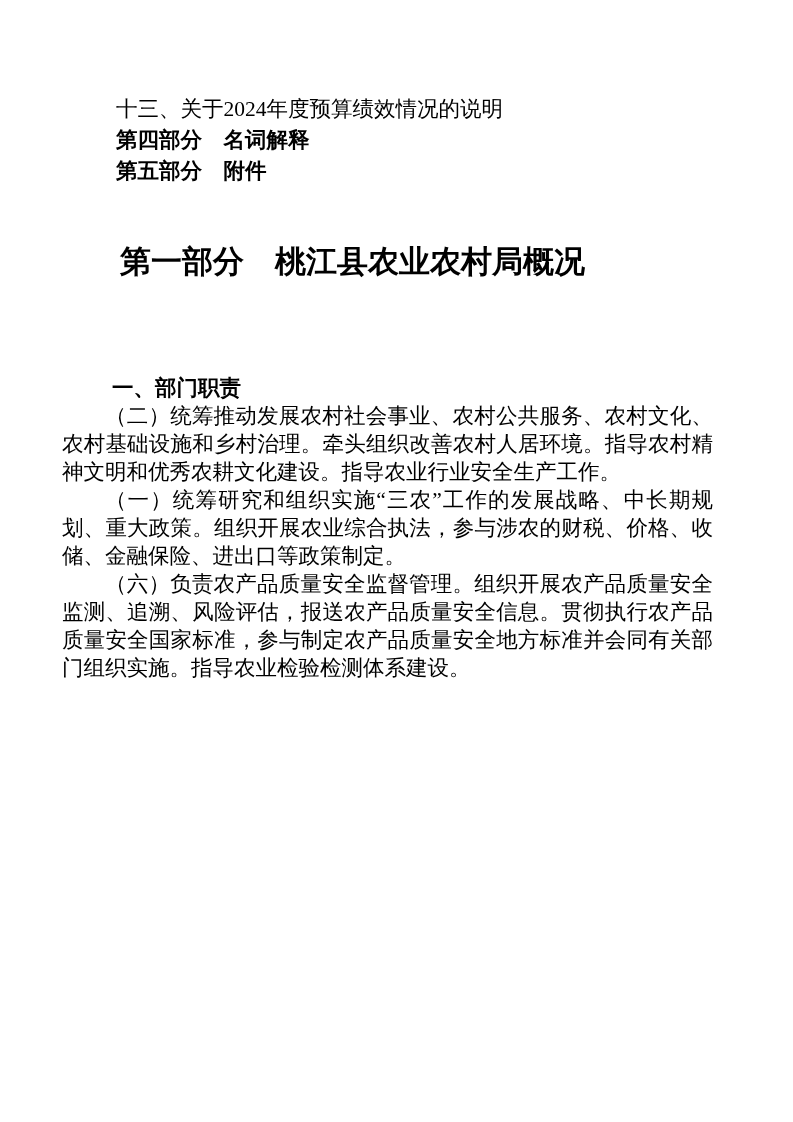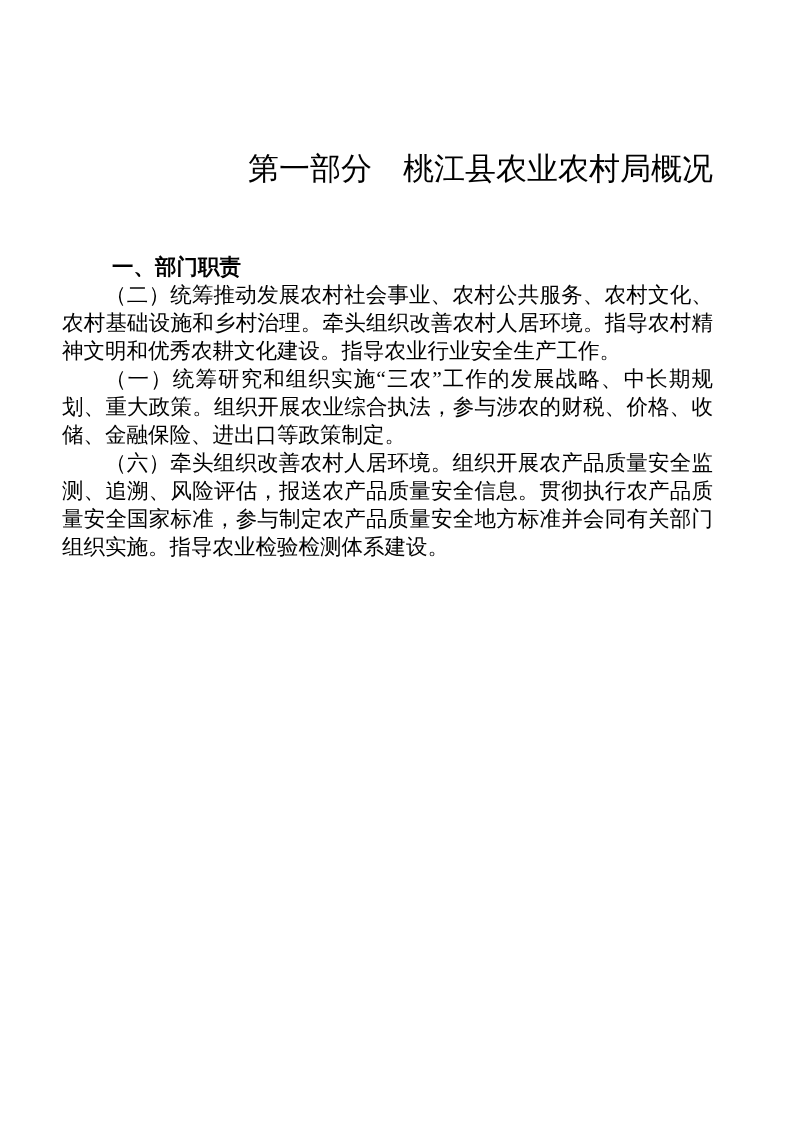--- a/index.html
+++ b/index.html
@@ -20,49 +20,54 @@
     line-height: 31px;
   }
   .toc-line {
     text-indent: 54px;
     white-space: nowrap;
   }
   .toc-line.bold { font-weight: bold; }
   .doc-title {
     margin-top: 55px;
     font-size: 31px;
-    font-weight: normal;
+    font-weight: bold;
     line-height: 40px;
-    text-align: right;
+    text-align: left;
     padding-left: 58px; 
     white-space: nowrap;
   }
   .body-block {
-    margin-top: 64px;
+    margin-top: 92px;
     font-size: 21.5px;
     line-height: 28px;
     text-align: justify;
   }
   .section-heading {
     font-weight: bold;
     text-indent: 50px;
   }
   .para {
     text-indent: 2em;
   }
 </style>
 </head>
 <body>
 
 <div class="page">
 
+  <div class="toc-block">
+    <div class="toc-line">十三、关于2024年度预算绩效情况的说明</div>
+    <div class="toc-line bold">第四部分　名词解释</div>
+    <div class="toc-line bold">第五部分　附件</div>
+  </div>
 
   <div class="doc-title">第一部分　桃江县农业农村局概况</div>
 
   <div class="body-block">
     <div class="section-heading">一、部门职责</div>
 
     <div class="para">（二）统筹推动发展农村社会事业、农村公共服务、农村文化、农村基础设施和乡村治理。牵头组织改善农村人居环境。指导农村精神文明和优秀农耕文化建设。指导农业行业安全生产工作。</div>
     <div class="para">（一）统筹研究和组织实施“三农”工作的发展战略、中长期规划、重大政策。组织开展农业综合执法，参与涉农的财税、价格、收储、金融保险、进出口等政策制定。</div>
-    <div class="para">（六）牵头组织改善农村人居环境。组织开展农产品质量安全监测、追溯、风险评估，报送农产品质量安全信息。贯彻执行农产品质量安全国家标准，参与制定农产品质量安全地方标准并会同有关部门组织实施。指导农业检验检测体系建设。</div>
+    <div class="para">（六）负责农产品质量安全监督管理。组织开展农产品质量安全监测、追溯、风险评估，报送农产品质量安全信息。贯彻执行农产品质量安全国家标准，参与制定农产品质量安全地方标准并会同有关部门组织实施。指导农业检验检测体系建设。</div>
   </div>
 
 </div>
 
 </body></html>

